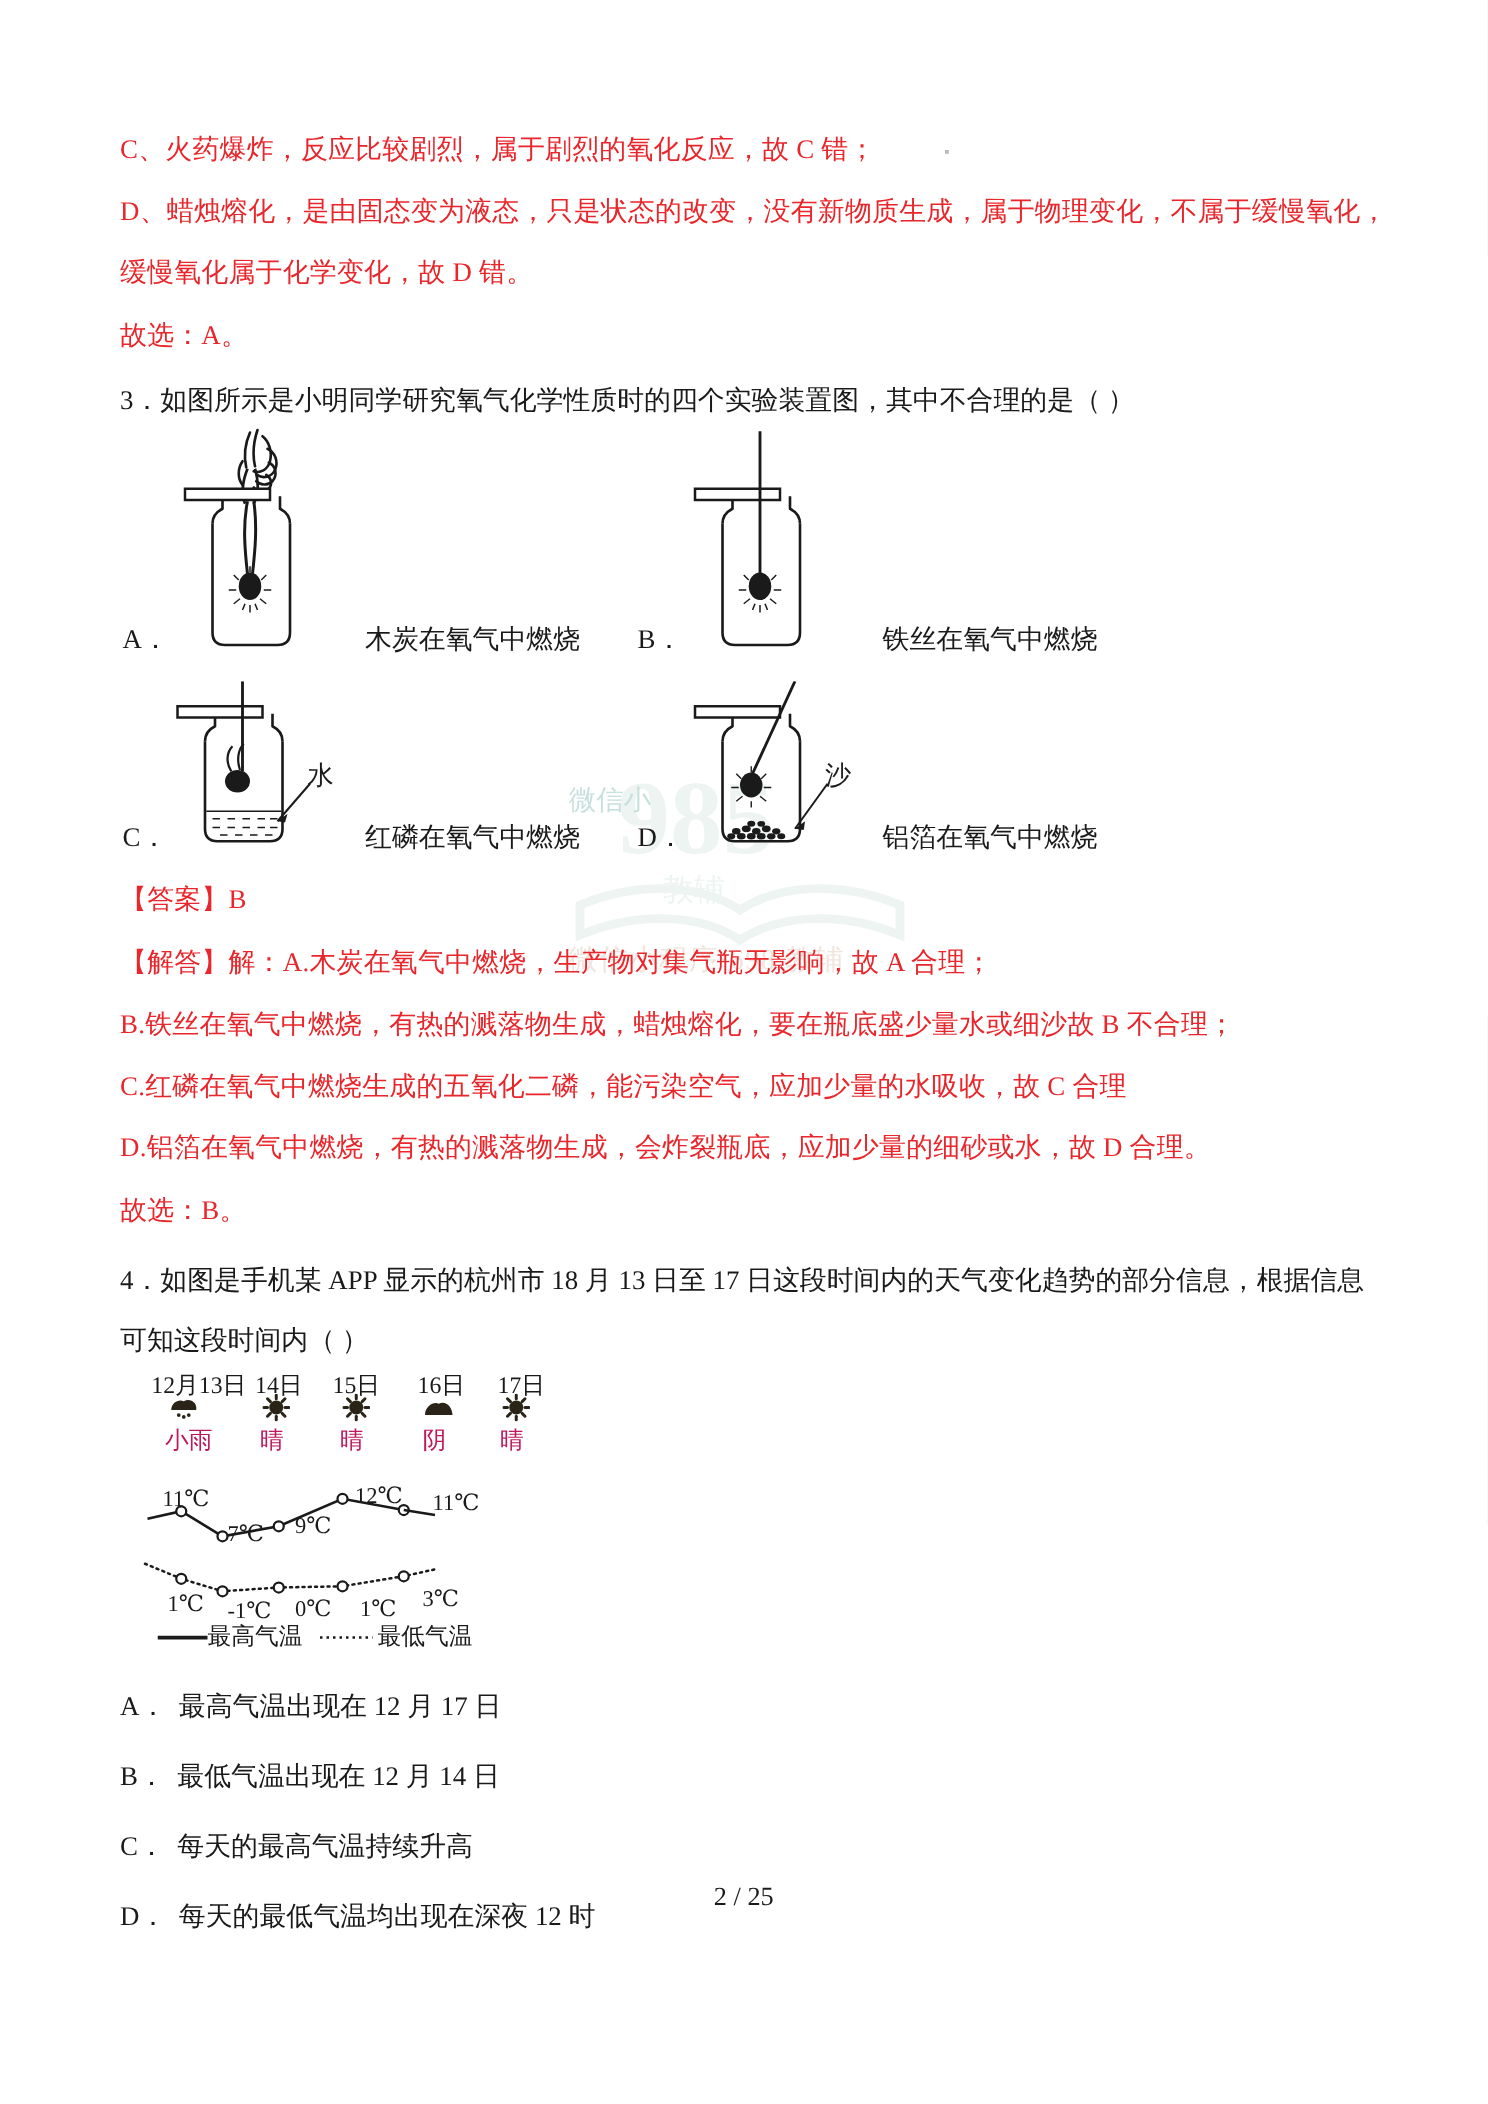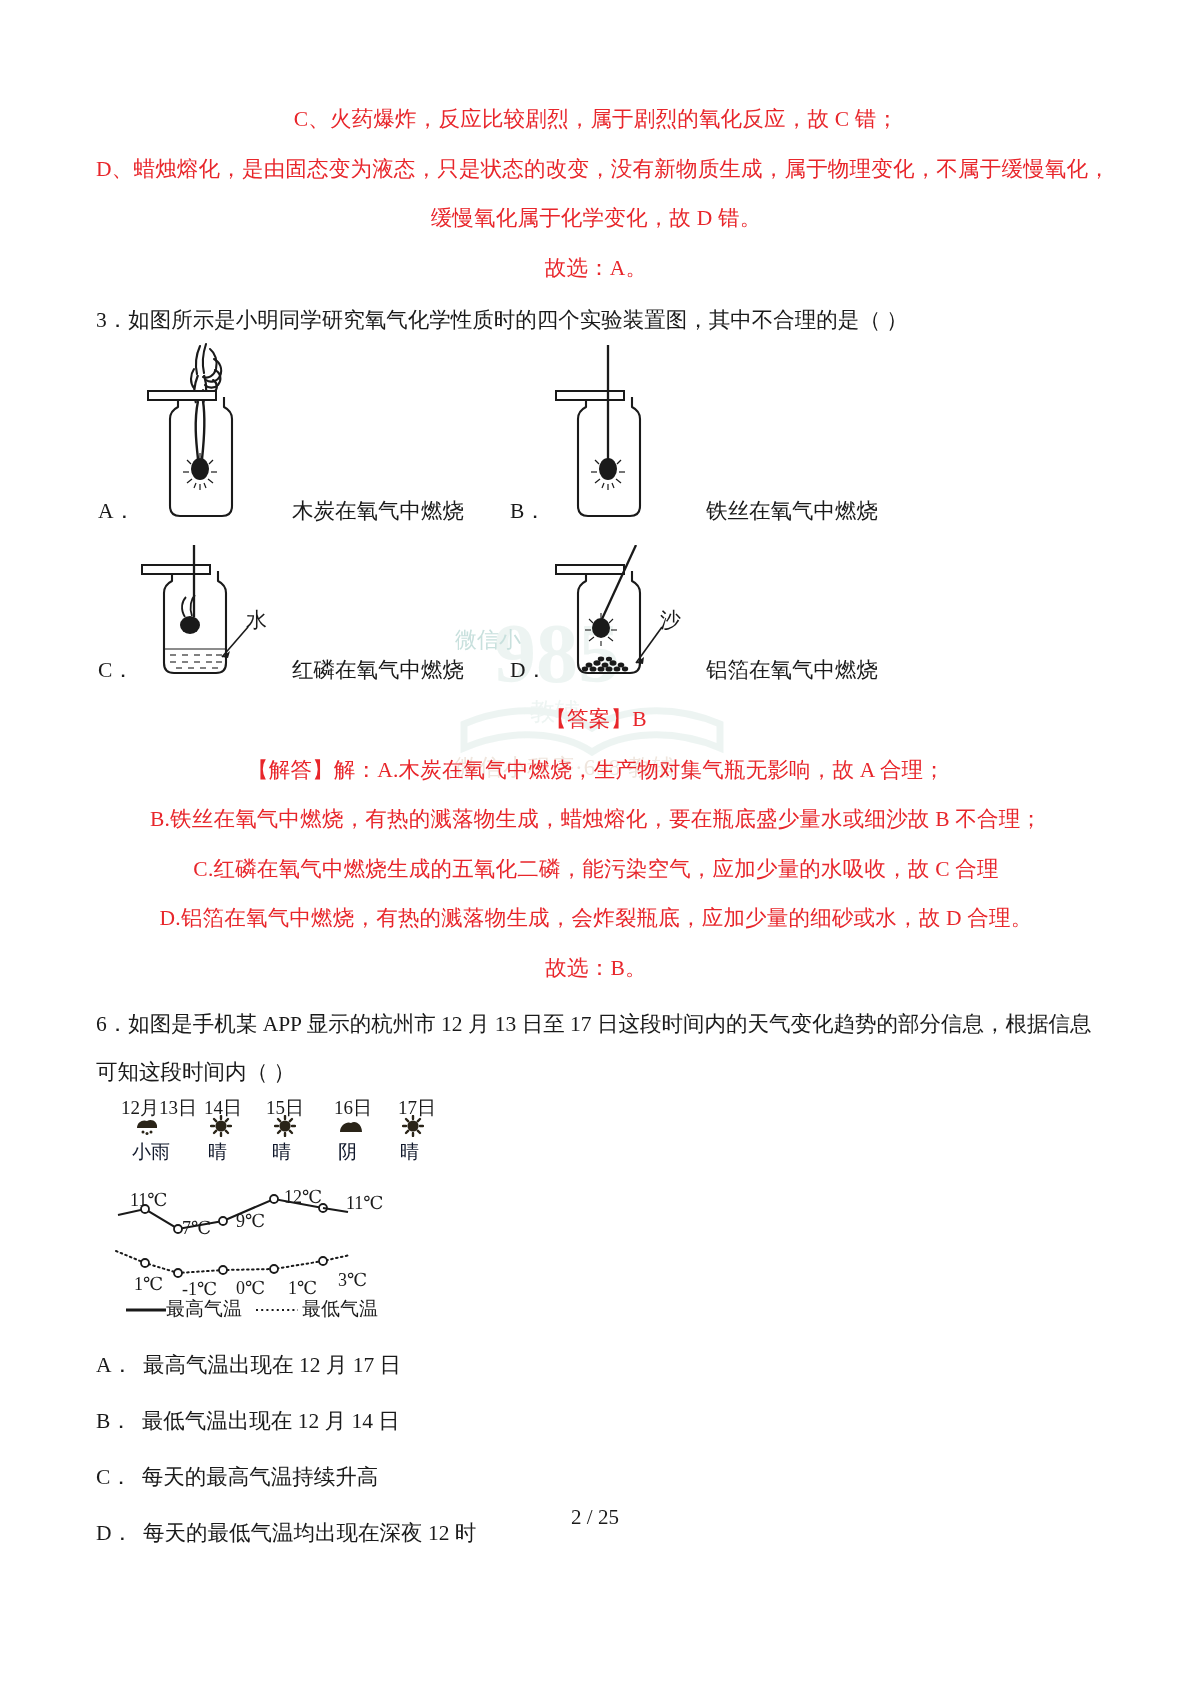--- a/index.html
+++ b/index.html
@@ -26,21 +26,20 @@
   }
   .red {
     color: #e8262b;
   }
   .line {
     font-size: 21.5px;
     line-height: 29px;
     margin-bottom: 20.5px;
     white-space: nowrap;
     letter-spacing: 0.2px;
-    text-align: center;
   }
   .q-line {
     font-size: 21.5px;
     line-height: 30px;
     margin-bottom: 10px;
     color: #1a1a1a;
   }
   .small-dot {
     position: absolute;
     left: 756px;
@@ -82,21 +81,21 @@
     white-space: nowrap;
   }
   .w-icon {
     position: absolute;
     width: 26px;
     height: 20px;
   }
   .w-cond {
     position: absolute;
     font-size: 19px;
-    color: #0f172a;
+    color: #be185d;
     white-space: nowrap;
   }
   .w-temp {
     position: absolute;
     font-size: 18px;
     color: #1a1a1a;
     white-space: nowrap;
   }
   .legend-txt {
     position: absolute;
@@ -358,21 +357,21 @@
     </div>
 
     <div class="line red" style="margin-top:10px; margin-bottom:22px;"><span>【答案】</span><span>B</span></div>
 
     <div class="line red">【解答】解：A.木炭在氧气中燃烧，生产物对集气瓶无影响，故 A 合理；</div>
     <div class="line red">B.铁丝在氧气中燃烧，有热的溅落物生成，蜡烛熔化，要在瓶底盛少量水或细沙故 B 不合理；</div>
     <div class="line red">C.红磷在氧气中燃烧生成的五氧化二磷，能污染空气，应加少量的水吸收，故 C 合理</div>
     <div class="line red">D.铝箔在氧气中燃烧，有热的溅落物生成，会炸裂瓶底，应加少量的细砂或水，故 D 合理。</div>
     <div class="line red" style="margin-bottom:26px;">故选：B。</div>
 
-    <div class="q-line" style="margin-bottom:18px;">6．如图是手机某 APP 显示的杭州市 12 月 13 日至 17 日这段时间内的天气变化趋势的部分信息，根据信息</div>
+    <div class="q-line" style="margin-bottom:18px;">4．如图是手机某 APP 显示的杭州市 18 月 13 日至 17 日这段时间内的天气变化趋势的部分信息，根据信息</div>
     <div class="q-line" style="margin-bottom:6px;">可知这段时间内（      ）</div>
 
     <div class="weather">
 
       <div class="w-date" style="left:0px;   top:2px;margin-left:23px;">12月13日</div>
       <div class="w-date" style="left:106px; top:2px;">14日</div>
       <div class="w-date" style="left:168px; top:2px;">15日</div>
       <div class="w-date" style="left:236px; top:2px;">16日</div>
       <div class="w-date" style="left:300px; top:2px;">17日</div>
 

